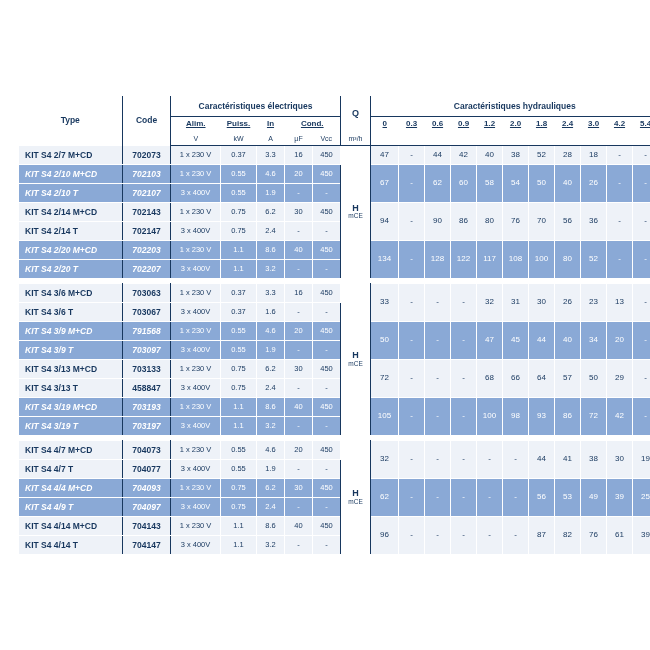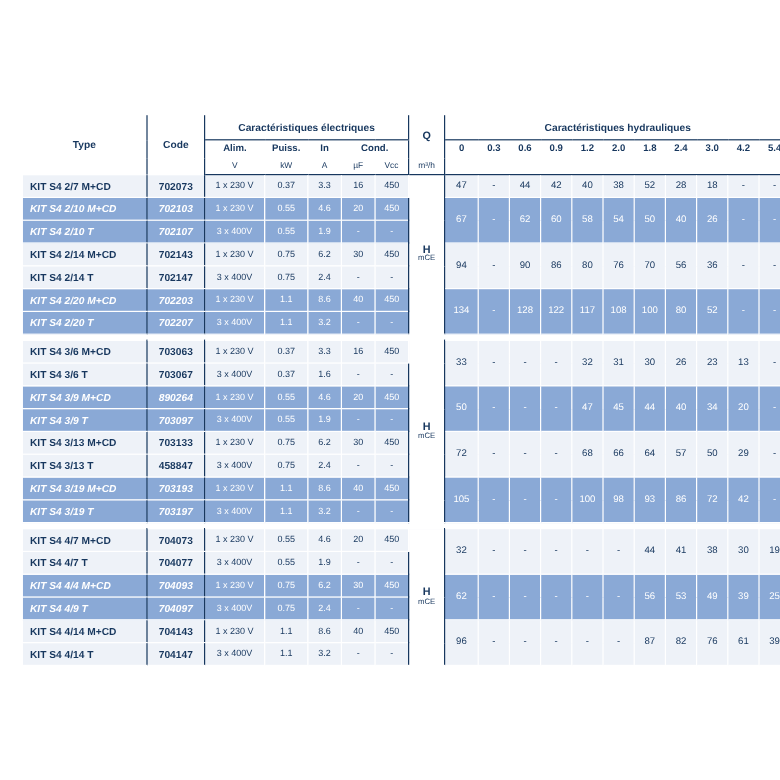--- a/index.html
+++ b/index.html
@@ -36,20 +36,21 @@
     border:none;
     font-weight:bold;
     font-size:8.5px;
     height:20px;
   }
   .hdr-mid td{
     border:none;
     font-weight:bold;
     font-size:8px;
     height:15px;
+    text-decoration:underline;
   }
   .hdr-unit td{
     border:none;
     font-size:7px;
     height:13px;
   }
   .vline{border-left:1px solid #17375e !important;}
   .vline-r{border-right:1px solid #17375e !important;}
   .uline{border-bottom:1px solid #17375e !important;}
 
@@ -281,21 +282,21 @@
           <td class="type-cell vline-r">KIT S4 3/6 T</td>
           <td class="code-cell vline-r">703067</td>
           <td class="small vline">3 x 400V</td>
           <td class="small">0.37</td>
           <td class="small">1.6</td>
           <td class="small">-</td>
           <td class="small">-</td>
         </tr>
         <tr class="rowB">
           <td class="type-cell vline-r">KIT S4 3/9 M+CD</td>
-          <td class="code-cell vline-r">890264</td>
+          <td class="code-cell vline-r">791568</td>
           <td class="small vline">1 x 230 V</td>
           <td class="small">0.55</td>
           <td class="small">4.6</td>
           <td class="small">20</td>
           <td class="small">450</td>
           <td rowspan="2" class="rowB">50</td>
           <td rowspan="2" class="rowB">-</td>
           <td rowspan="2" class="rowB">-</td>
           <td rowspan="2" class="rowB">-</td>
           <td rowspan="2" class="rowB">47</td>

